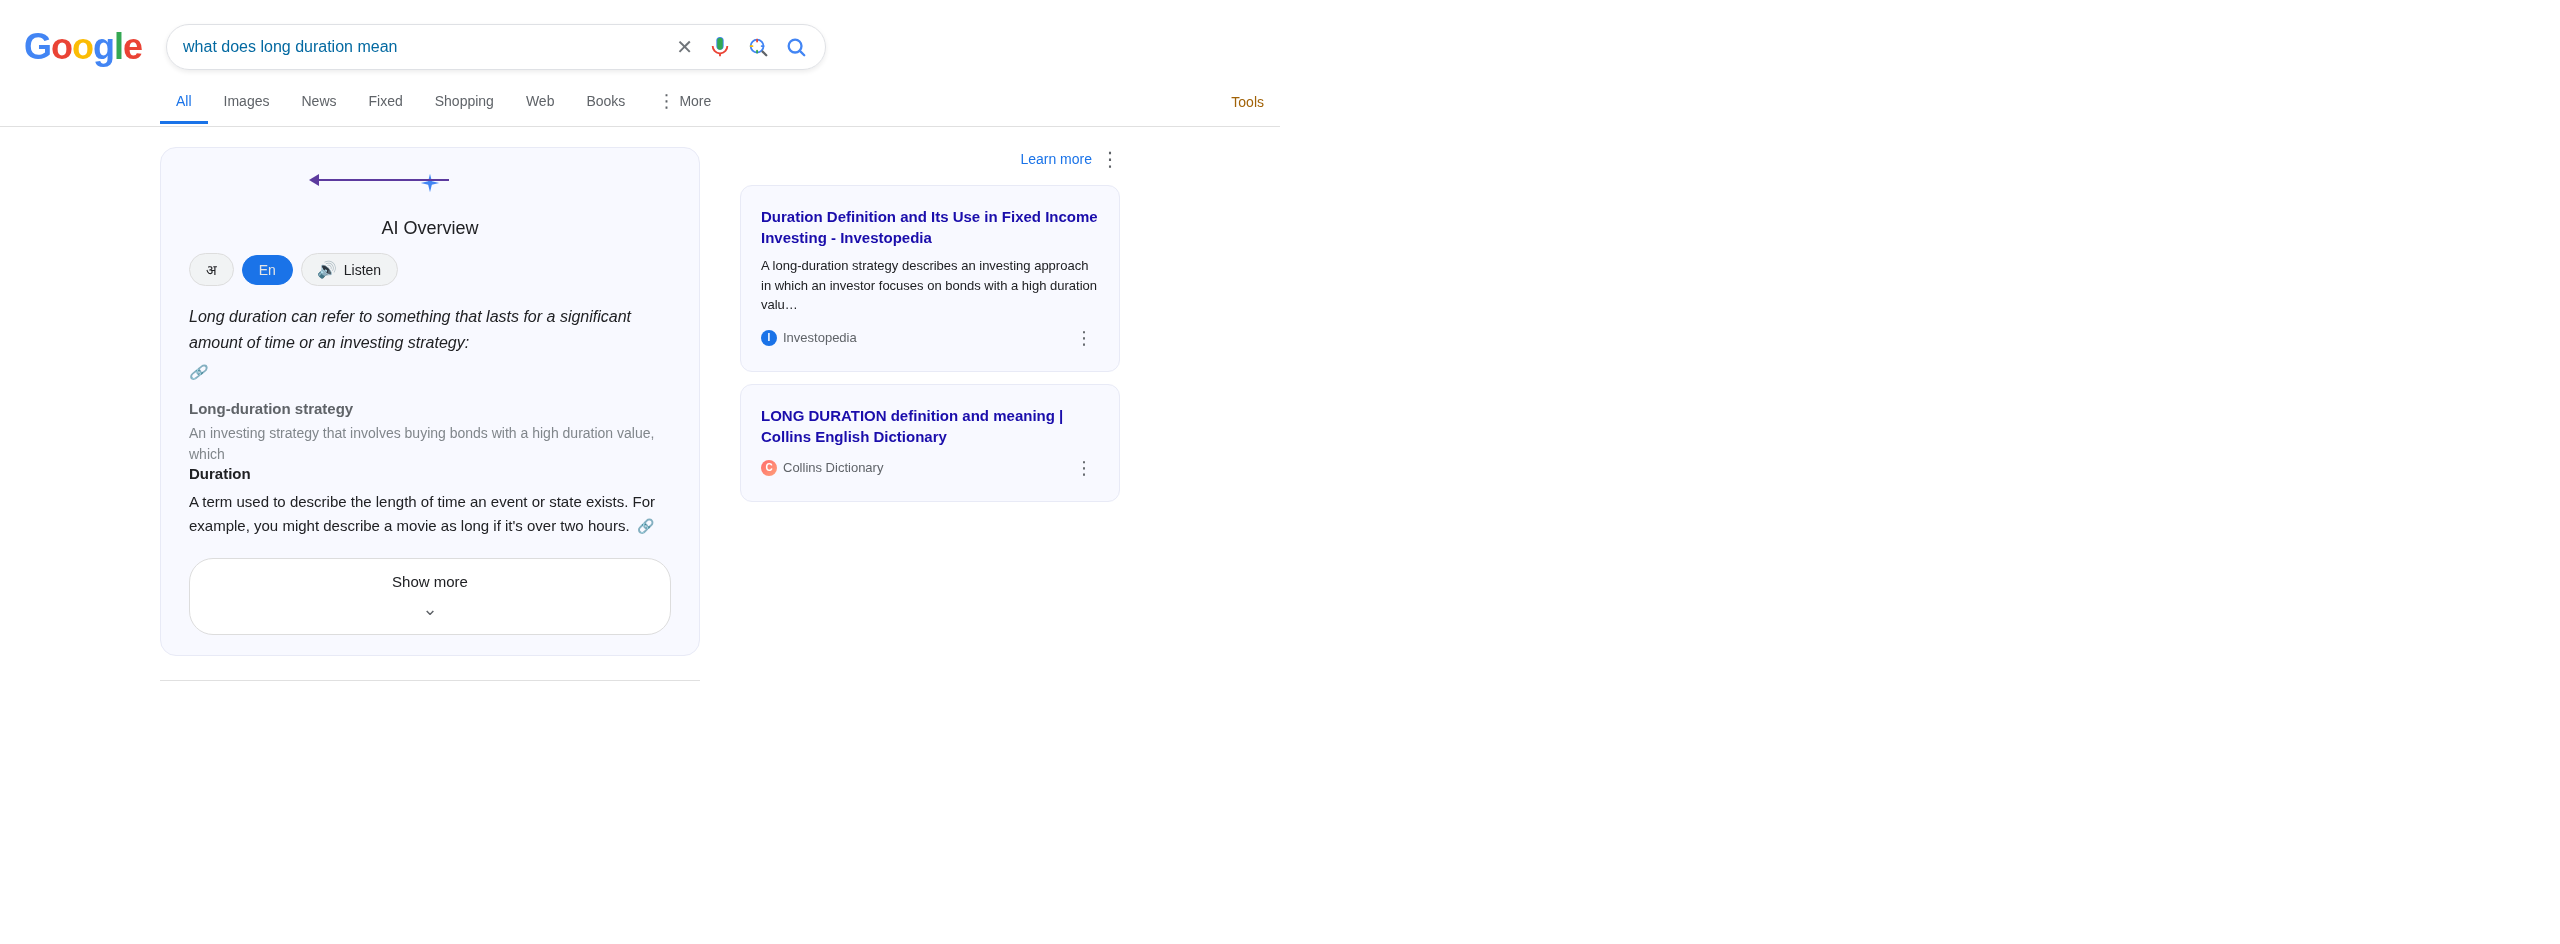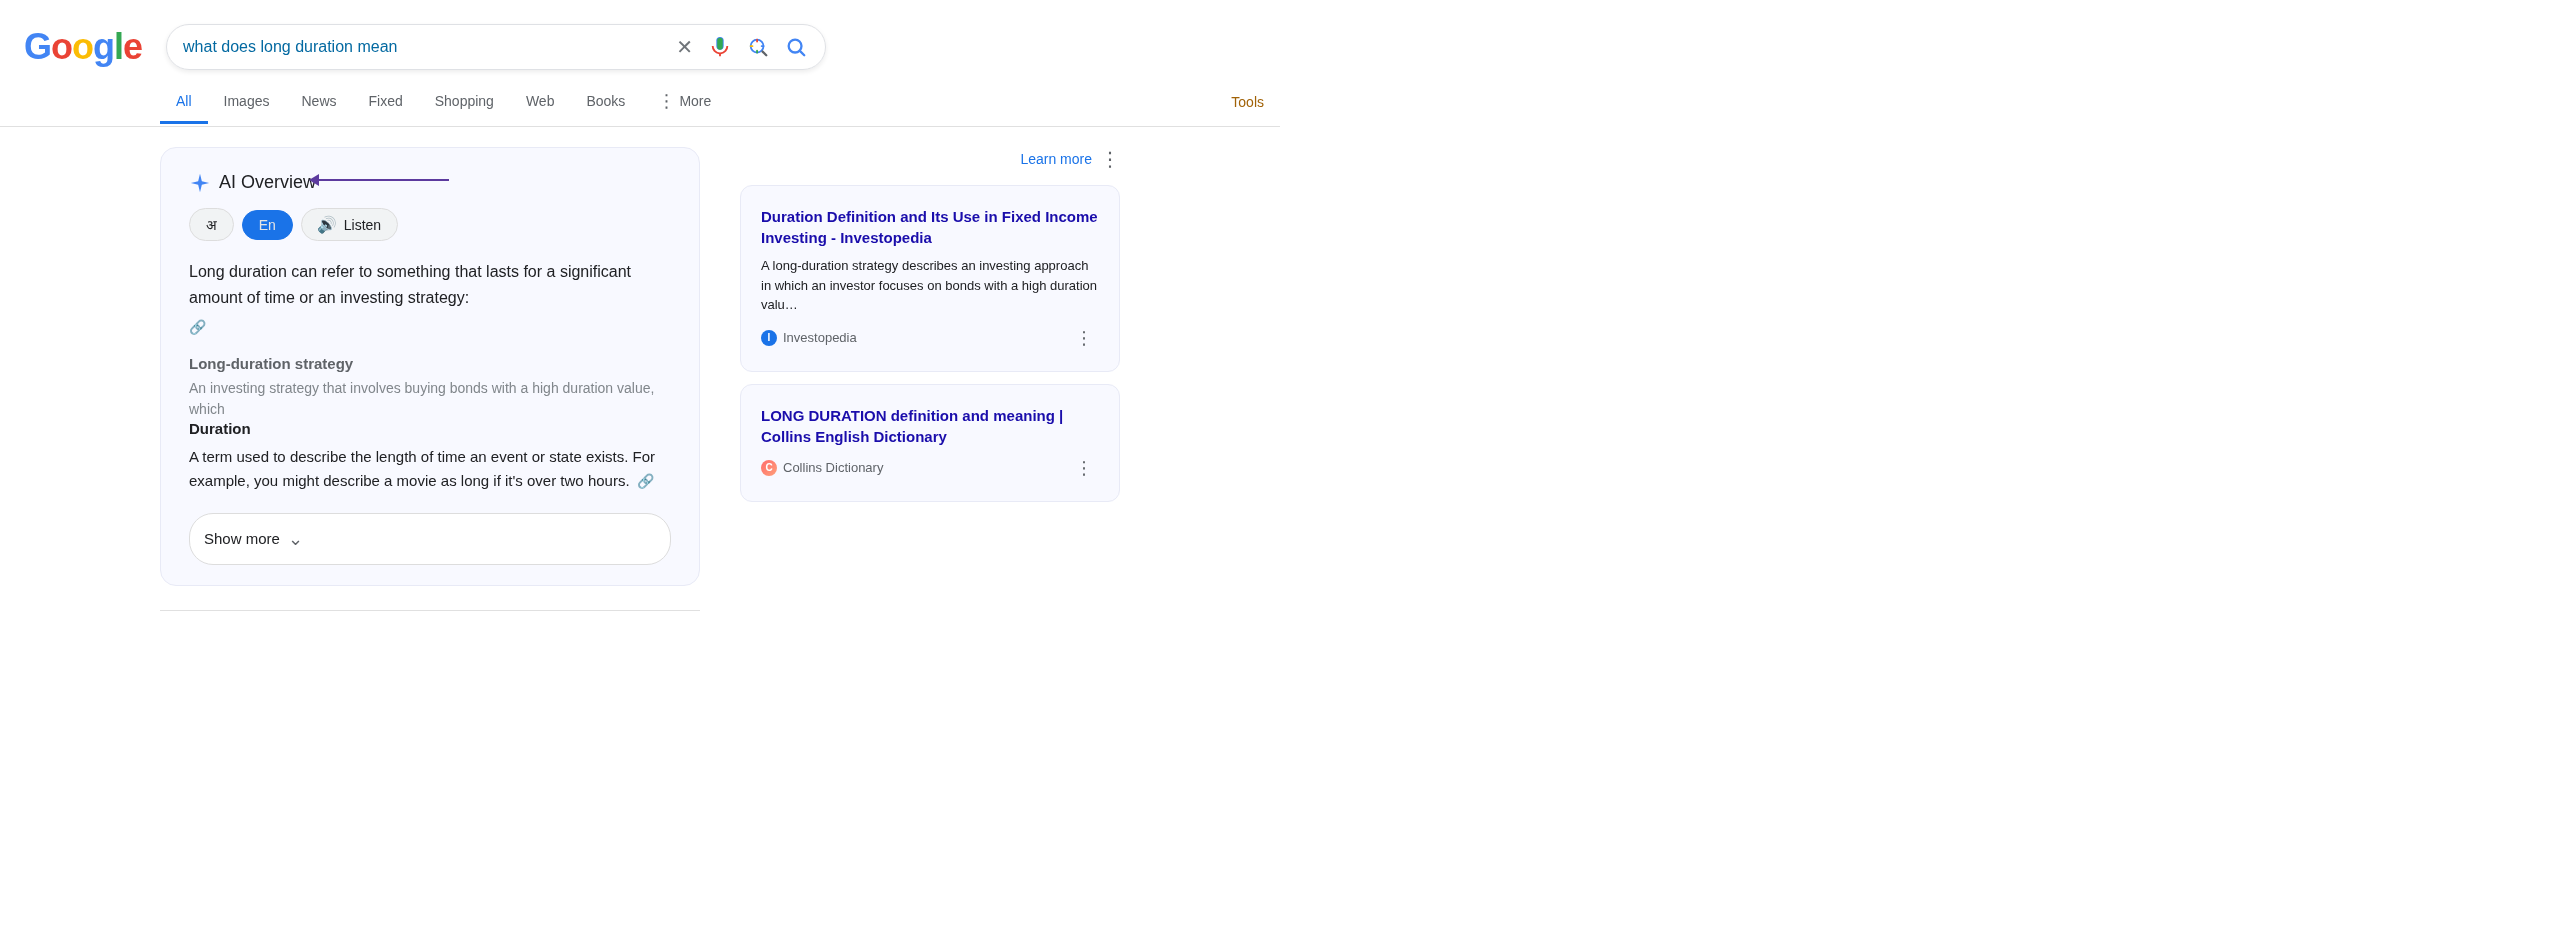--- a/index.html
+++ b/index.html
@@ -124,23 +124,25 @@
     
     .ai-overview-box {
       background: #f8f9ff;
       border: 1px solid #e8eaf6;
       border-radius: 16px;
       padding: 24px 28px 20px 28px;
       position: relative;
     }
     .ai-overview-header {
       display: flex;
-      gap: 8px;
+      align-items: center;
+      gap: 24px;
       margin-bottom: 14px;
       position: relative;
+      flex-direction: column;
     }
     .ai-overview-title {
       font-size: 18px;
       font-weight: 500;
       color: #202124;
     }
     .arrow-annotation {
       position: absolute;
       left: 120px;
       top: 2px;
@@ -186,20 +188,21 @@
     
     .ai-main-text {
       font-size: 16px;
       line-height: 1.6;
       color: #202124;
       margin-bottom: 16px;
       display: flex;
       align-items: flex-start;
       gap: 6px;
       flex-wrap: wrap;
+      font-style: italic;
     }
     .link-icon {
       display: inline-flex;
       align-items: center;
       cursor: pointer;
       color: #70757a;
       font-size: 14px;
     }
     .section-title {
       font-size: 15px;
@@ -222,30 +225,32 @@
     .subsection-text {
       font-size: 14px;
       line-height: 1.5;
       color: #80868b;
     }
 
     
     .show-more-btn {
       display: flex;
       align-items: center;
+      justify-content: center;
       gap: 8px;
       width: 100%;
       padding: 14px;
       border: 1px solid #ddd;
       border-radius: 24px;
       background: #fff;
       font-size: 15px;
       color: #202124;
       cursor: pointer;
       margin-top: 20px;
+      flex-direction: column;
     }
     .chevron-down { font-size: 18px; color: #5f6368; }
 
     
     .divider {
       border: none;
       border-top: 1px solid #e0e0e0;
       margin-top: 24px;
     }
 

